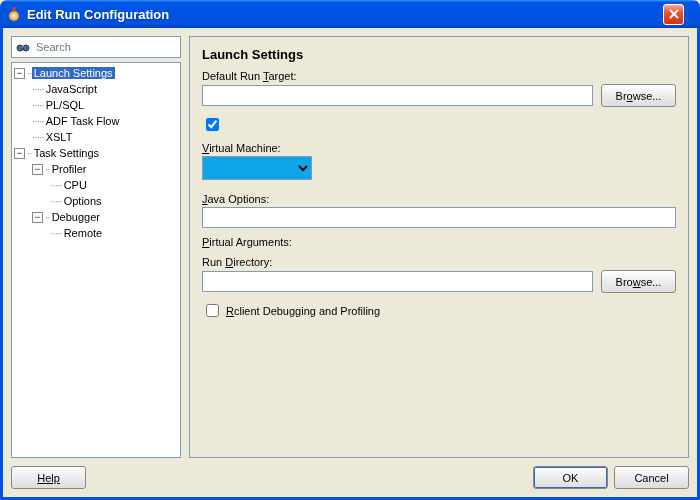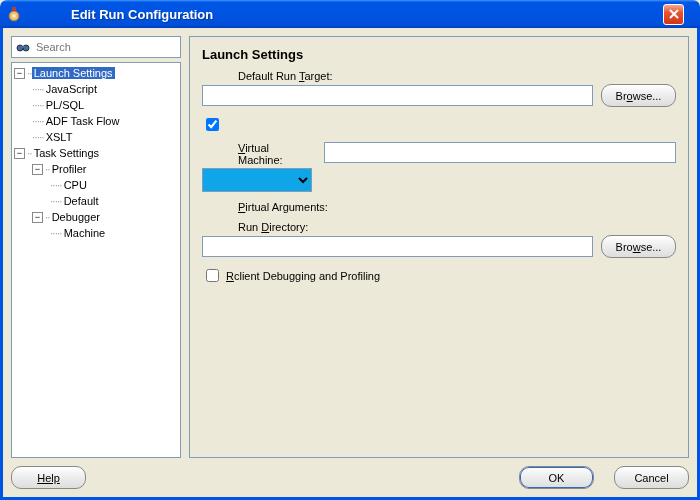--- a/index.html
+++ b/index.html
@@ -4,21 +4,21 @@
 <style>
   * { box-sizing: border-box; }
   html, body { margin: 0; padding: 0; font-family: Tahoma, Arial, sans-serif; font-size: 11px; }
   body { background: #ece9d8; width: 700px; height: 500px; overflow: hidden; }
 
   
   .titlebar {
     height: 28px;
     background: linear-gradient(to bottom, #3d95ff 0%, #0056e4 8%, #0054e3 40%, #0050da 88%, #003fbf 100%);
     display: flex; align-items: center; padding: 0 16px 0 6px;
-    border-top-left-radius: 7px; border-top-right-radius: 7px; gap: 44px;
+    border-top-left-radius: 7px; border-top-right-radius: 7px;
   }
   .title-icon {
     width: 16px; height: 16px; margin-right: 5px;
     display: inline-flex; align-items: center; justify-content: center;
   }
   .titlebar-text { color: #fff; font-weight: bold; font-size: 13px; flex: 1; text-shadow: 1px 1px 1px rgba(0,0,0,0.3); }
   .close-btn {
     width: 21px; height: 21px; border-radius: 3px;
     background: linear-gradient(to bottom, #f7a896 0%, #e7532f 40%, #d3351a 100%);
     border: 1px solid #fff; display: flex; align-items: center; justify-content: center;
@@ -50,45 +50,45 @@
   .tree-label { padding: 0 2px; cursor: pointer; }
   .tree-label.selected { background: #316ac5; color: #fff; }
   .ind { display:inline-block; }
 
   
   .content {
     flex: 1; border: 1px solid #7f9db9; background: #ece9d8;
     padding: 10px 12px; overflow: auto;
   }
   .panel-title { font-weight: bold; font-size: 13px; margin-bottom: 8px; }
-  .field-label { margin-bottom: 2px; margin-left: 36px; }
+  .field-label { margin-bottom: 2px; }
   .underline { text-decoration: underline; }
   .text-input {
     width: 100%; height: 21px; border: 1px solid #7f9db9;
     background: #fff; padding: 0 4px; font-family: inherit; font-size: 11px;
   }
   .row { display: flex; align-items: center; gap: 8px; }
   .btn {
     height: 23px; min-width: 75px; padding: 0 10px;
-    border: 1px solid #888; border-radius: 10px;
+    border: 1px solid #888; border-radius: 3px;
     background: linear-gradient(to bottom, #fff, #eee 45%, #ddd);
     font-family: inherit; font-size: 11px; cursor: pointer;
   }
   .btn.default { box-shadow: 0 0 0 1px #316ac5 inset; }
   .checkbox-row { display: flex; align-items: center; gap: 4px; margin: 8px 0; }
   .checkbox { width: 13px; height: 13px; cursor: pointer; }
-  .two-col { display: flex; gap: 12px; }
+  .two-col { display: flex; gap: 12px; flex-direction: column; }
   .select {
     height: 21px; border: 1px solid #7f9db9; background: #0ea5e9;
     font-family: inherit; font-size: 11px; padding: 11px 2px;
   }
   .field-block { margin-bottom: 8px; }
 
   
-  .button-bar { display: flex; gap: 20px; padding-top: 8px; }
+  .button-bar { display: flex; gap: 6px; padding-top: 8px; }
   .spacer-flex { flex: 1; }
 </style>
 </head>
 <body>
 
 <div class="titlebar">
   <span class="title-icon">
     <svg viewBox="0 0 16 16" width="16" height="16">
       <circle cx="8" cy="10" r="5" fill="#e8c070" stroke="#a07030"></circle>
       <circle cx="8" cy="10" r="2" fill="#f8e8c8"></circle>
@@ -158,32 +158,32 @@
             <span class="tree-label">Profiler</span>
           </div>
         <div class="tree-row">
             <span class="ind" style="width:38px"></span>
             <span class="tree-dots">·····</span>
             <span class="tree-label">CPU</span>
           </div>
         <div class="tree-row">
             <span class="ind" style="width:38px"></span>
             <span class="tree-dots">·····</span>
-            <span class="tree-label">Default</span>
+            <span class="tree-label">Options</span>
           </div>
         <div class="tree-row">
             <span class="ind" style="width:20px"></span>
             <span class="tree-toggle">−</span>
             <span class="tree-dots">··</span>
             <span class="tree-label">Debugger</span>
           </div>
         <div class="tree-row">
             <span class="ind" style="width:38px"></span>
             <span class="tree-dots">·····</span>
-            <span class="tree-label">Machine</span>
+            <span class="tree-label">Remote</span>
           </div>
       </div>
     </div>
 
     <div class="content">
       <div class="panel-title">Launch Settings</div>
 
       <div class="field-block">
         <div class="field-label"><span>Default Run </span><span class="underline">T</span><span>arget:</span></div>
         <div class="row">
@@ -197,20 +197,21 @@
       </div>
 
       <div class="two-col field-block">
         <div style="width:110px">
           <div class="field-label"><span class="underline">V</span><span>irtual Machine:</span></div>
           <select class="select" style="width:100%">
             <option>client</option>
           </select>
         </div>
         <div style="flex:1">
+          <div class="field-label"><span class="underline">J</span><span>ava Options:</span></div>
           <input class="text-input" value="" style="">
         </div>
       </div>
 
       <div class="field-block">
         <div class="field-label"><span class="underline">P</span><span>irtual Arguments:</span></div>
       </div>
 
       <div class="field-block">
         <div class="field-label"><span>Run </span><span class="underline">D</span><span>irectory:</span></div>

